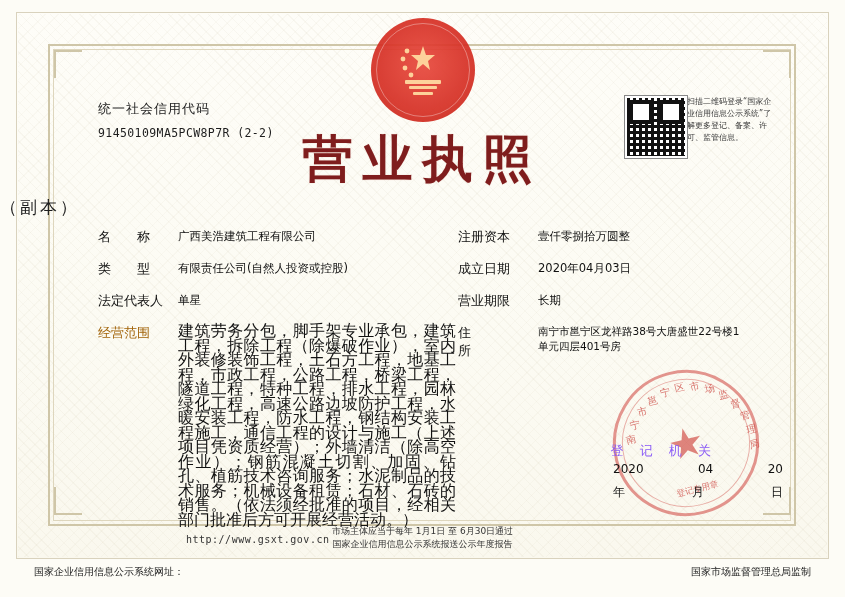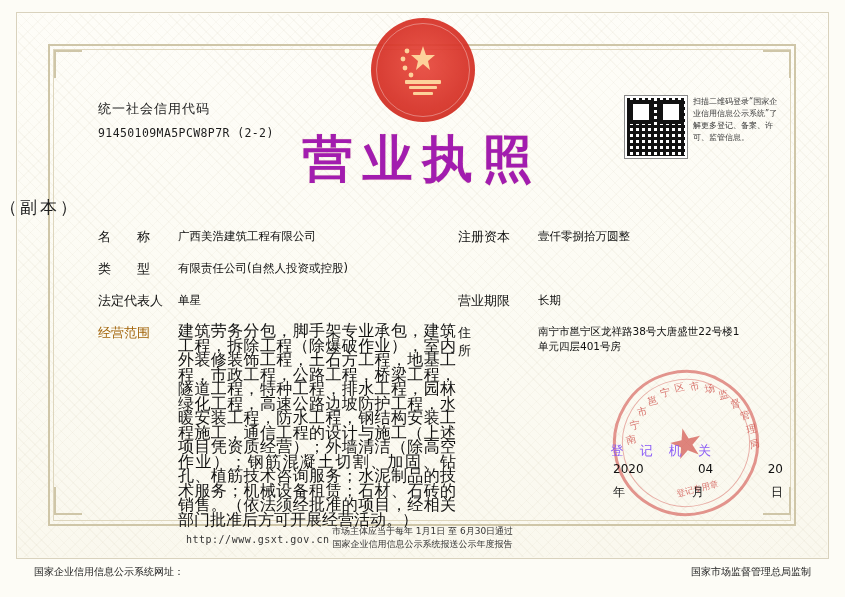--- a/index.html
+++ b/index.html
@@ -81,21 +81,20 @@
   .emblem svg { position: absolute; left: 0; top: 0; }
 
   
   .qr-block {
     position: absolute;
     right: 60px;
     top: 96px;
     width: 160px;
     display: flex;
     gap: 0;
-    justify-content: space-between;
   }
   .qr {
     width: 58px;
     height: 58px;
     background-color: #ffffff;
     background-image:
       linear-gradient(90deg, #111 50%, transparent 50%),
       linear-gradient(0deg, #111 50%, transparent 50%);
     background-size: 6px 6px, 6px 6px;
     border: 2px solid #fff;
@@ -143,21 +142,21 @@
   
   .title {
     position: absolute;
     left: 0;
     right: 0;
     top: 126px;
     text-align: center;
     font-size: 50px;
     letter-spacing: 10px;
     font-weight: bold;
-    color: #a21caf;
+    color: #7f1d1d;
     font-family: "DejaVu Sans", sans-serif;
     text-shadow: 0 0 1px rgba(160,40,30,0.35);
   }
   .subtitle {
     position: absolute;
     left: 0;
     right: 0;
     top: 196px;
     text-align: left;
     font-size: 17px;
@@ -400,20 +399,24 @@
       <div class="col-right">
         <div class="flabel w4b">注册资本</div>
         <div class="fvalue">壹仟零捌拾万圆整</div>
       </div>
     </div>
 
     <div class="row">
       <div class="col-left">
         <div class="flabel w4b">类　　型</div>
         <div class="fvalue">有限责任公司(自然人投资或控股)</div>
+      </div>
+      <div class="col-right">
+        <div class="flabel w4b">成立日期</div>
+        <div class="fvalue">2020年04月03日</div>
       </div>
     </div>
 
     <div class="row">
       <div class="col-left">
         <div class="flabel w4b">法定代表人</div>
         <div class="fvalue">单星</div>
       </div>
       <div class="col-right">
         <div class="flabel w4b">营业期限</div>

